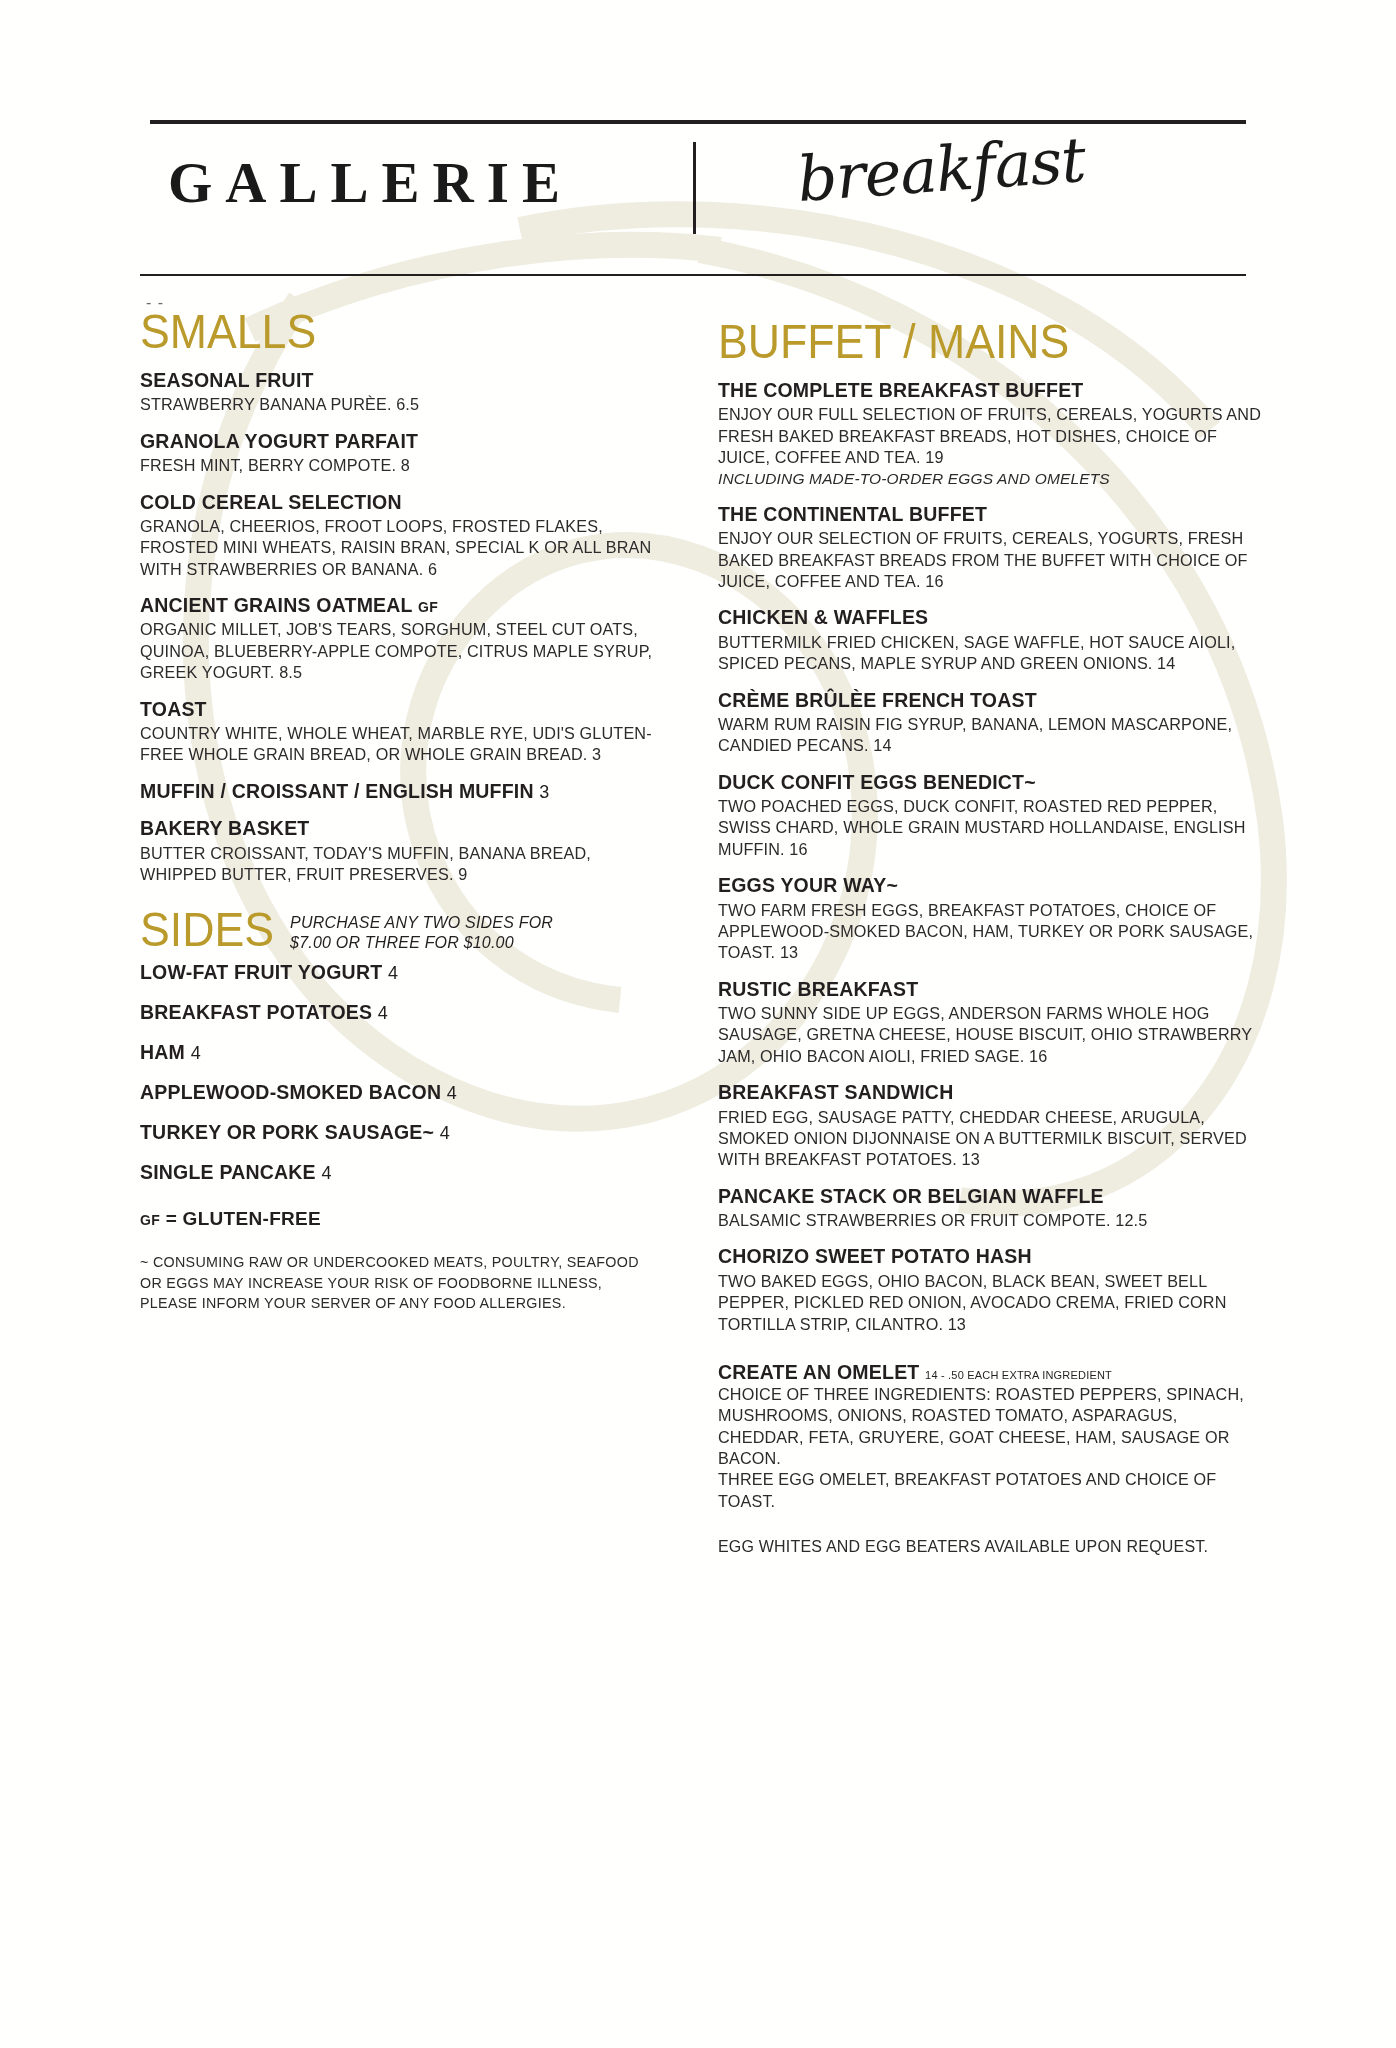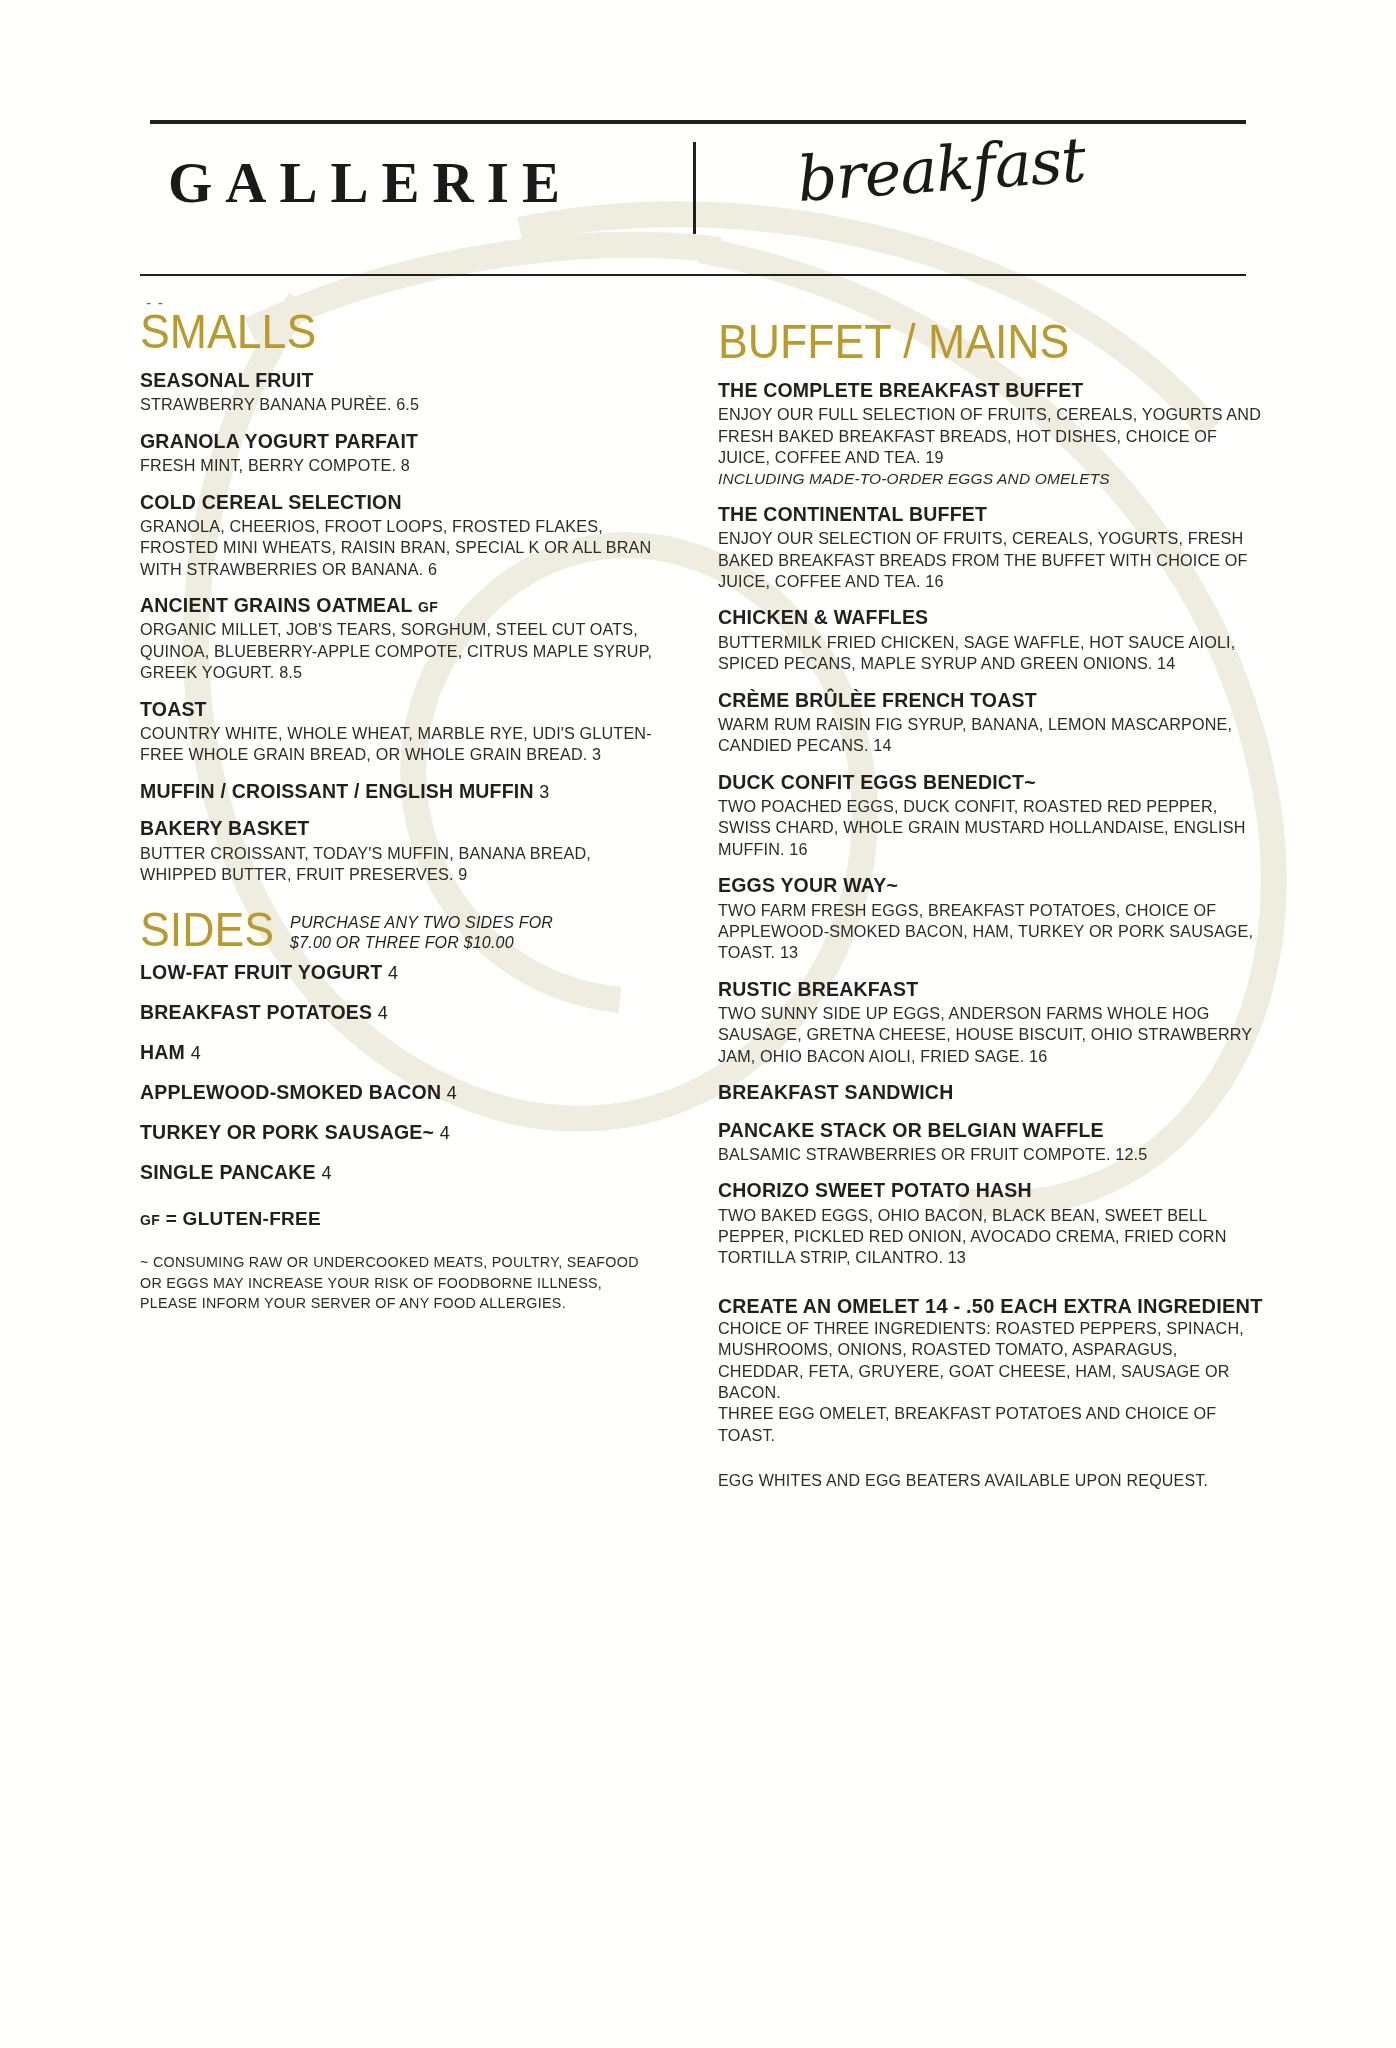--- a/index.html
+++ b/index.html
@@ -186,22 +186,22 @@
   }
   .omelet-block {
     margin-top: 26px;
   }
   .omelet-title {
     font-size: 19.5px;
     font-weight: 700;
     letter-spacing: 0.2px;
   }
   .omelet-title .sub {
-    font-weight: 700;
-    font-size: 20px;
+    font-weight: 400;
+    font-size: 11px;
     letter-spacing: 0.2px;
   }
   .closing-note {
     margin-top: 26px;
     font-size: 16px;
     letter-spacing: 0.2px;
     color: #2b2b2b;
   }
 </style>
 </head>
@@ -318,20 +318,21 @@
         <div class="item-desc">TWO FARM FRESH EGGS, BREAKFAST POTATOES, CHOICE OF APPLEWOOD-SMOKED BACON, HAM, TURKEY OR PORK SAUSAGE, TOAST. 13</div>
       </div>
 
       <div class="item">
         <div class="item-name">RUSTIC BREAKFAST</div>
         <div class="item-desc">TWO SUNNY SIDE UP EGGS, ANDERSON FARMS WHOLE HOG SAUSAGE, GRETNA CHEESE, HOUSE BISCUIT, OHIO STRAWBERRY JAM, OHIO BACON AIOLI, FRIED SAGE. 16</div>
       </div>
 
       <div class="item">
         <div class="item-name">BREAKFAST SANDWICH</div>
+        <div class="item-desc">FRIED EGG, SAUSAGE PATTY, CHEDDAR CHEESE, ARUGULA, SMOKED ONION DIJONNAISE ON A BUTTERMILK BISCUIT, SERVED WITH BREAKFAST POTATOES. 13</div>
       </div>
 
       <div class="item">
         <div class="item-name">PANCAKE STACK OR BELGIAN WAFFLE</div>
         <div class="item-desc">BALSAMIC STRAWBERRIES OR FRUIT COMPOTE. 12.5</div>
       </div>
 
       <div class="item">
         <div class="item-name">CHORIZO SWEET POTATO HASH</div>
         <div class="item-desc">TWO BAKED EGGS, OHIO BACON, BLACK BEAN, SWEET BELL PEPPER, PICKLED RED ONION, AVOCADO CREMA, FRIED CORN TORTILLA STRIP, CILANTRO. 13</div>

